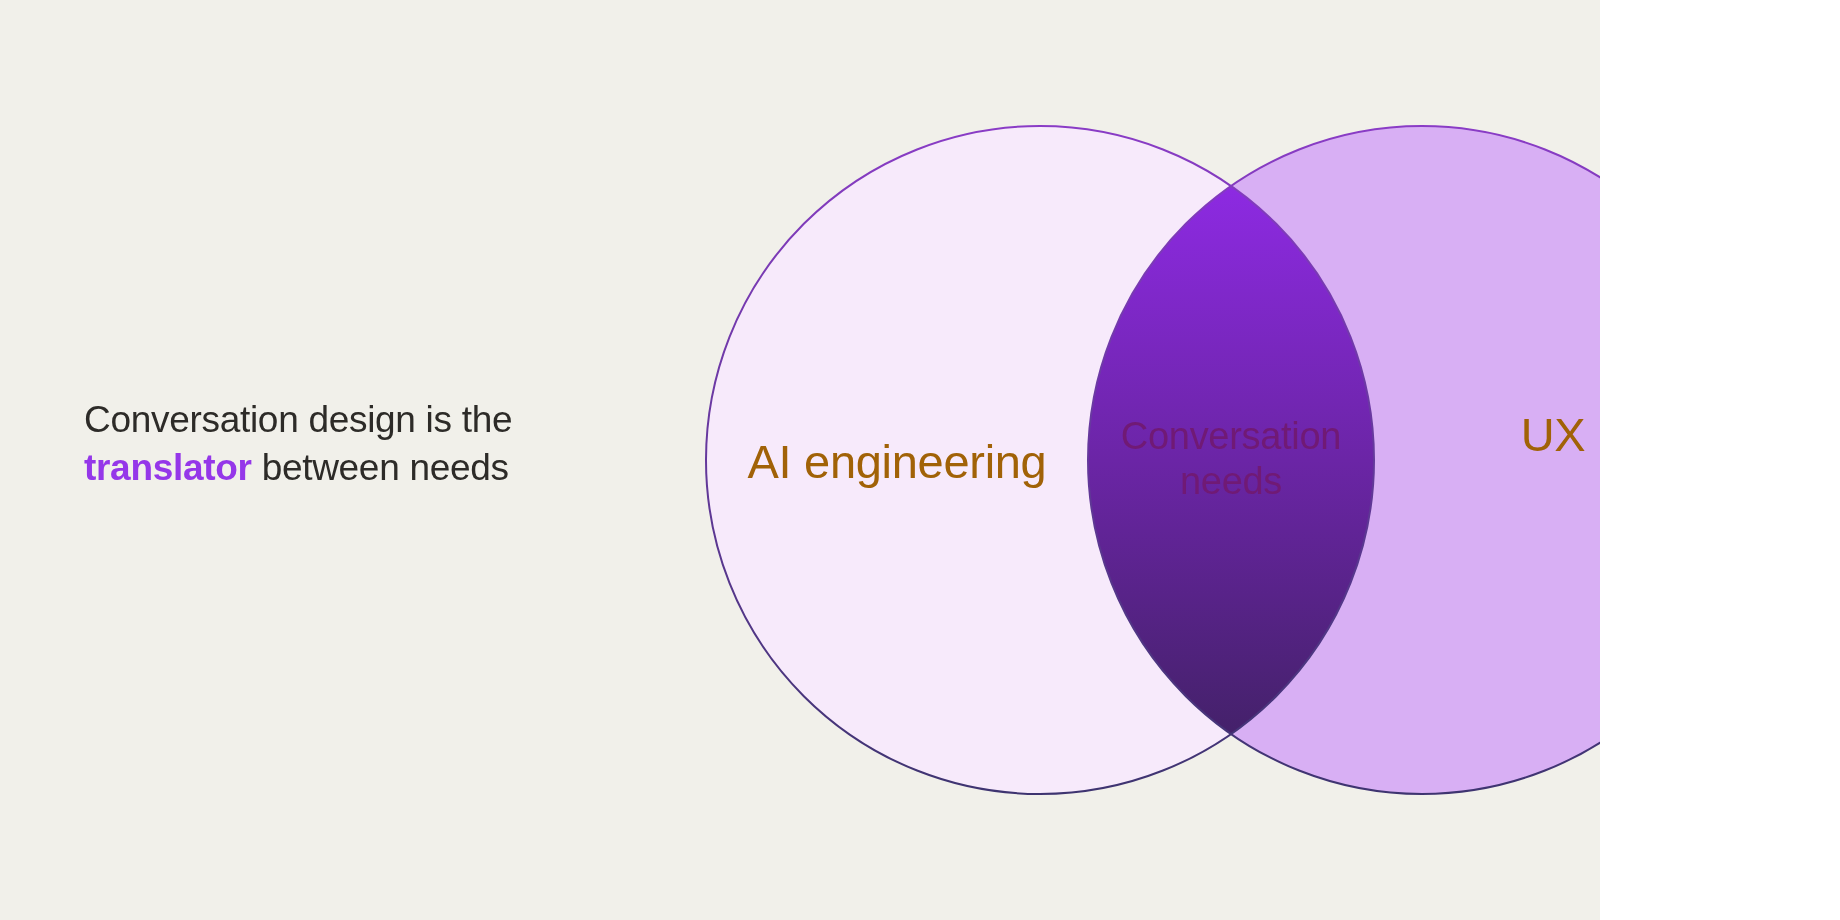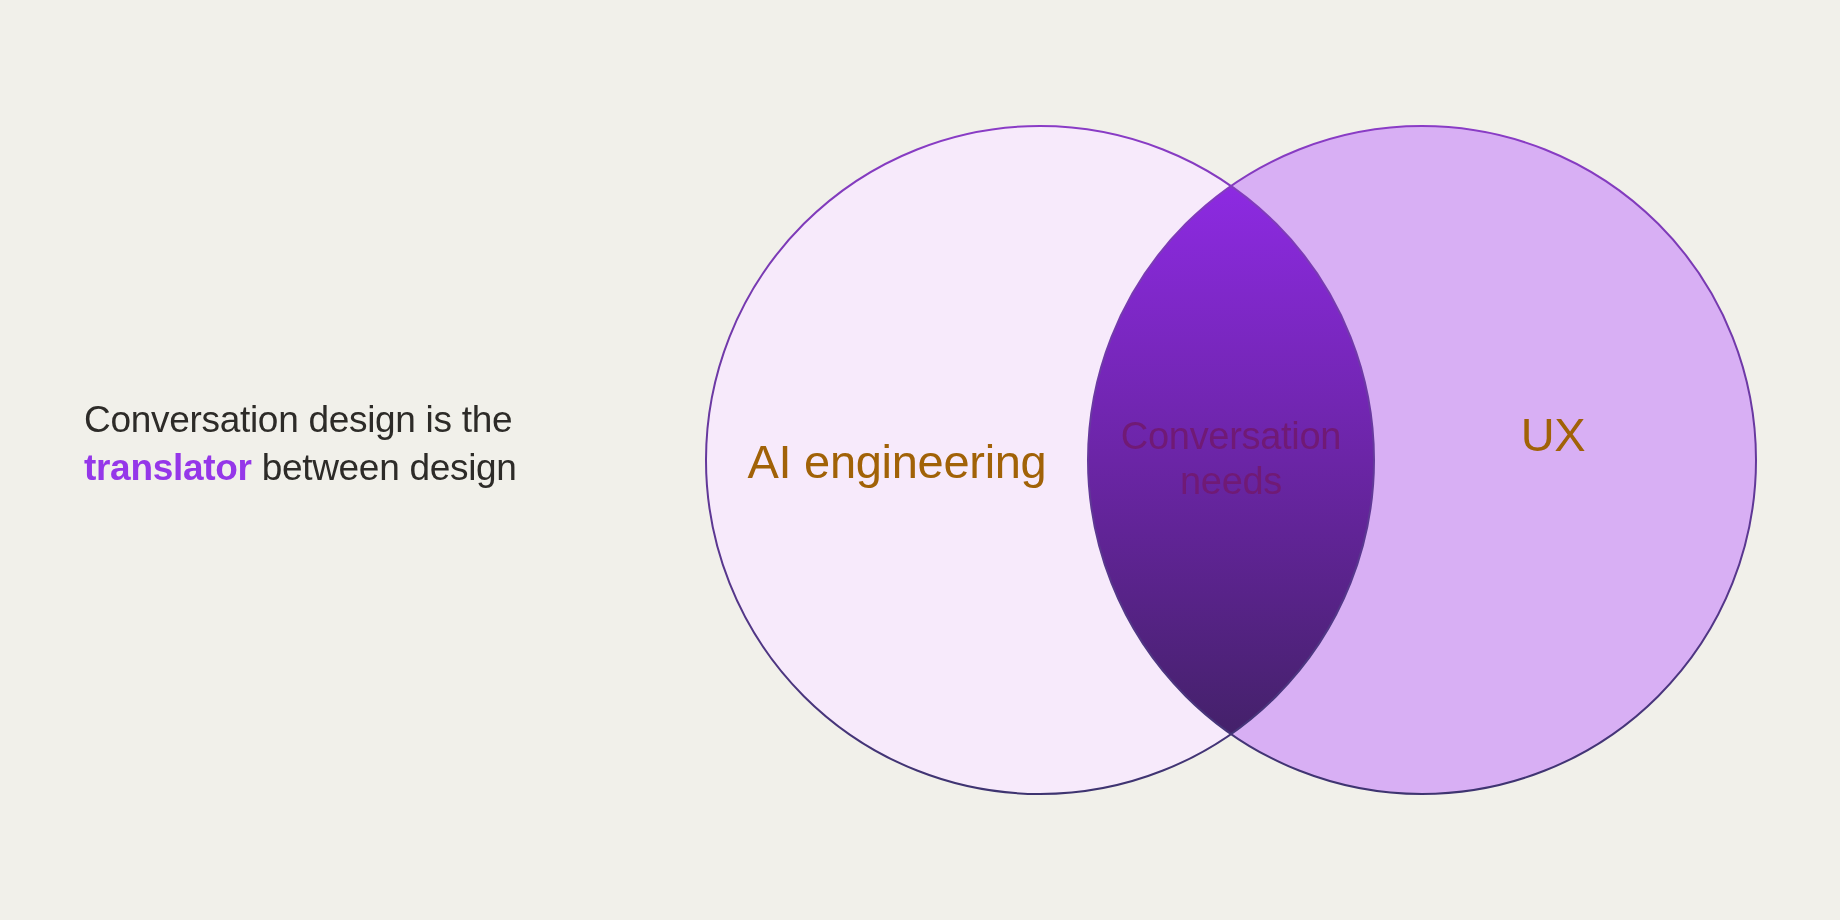--- a/index.html
+++ b/index.html
@@ -1,21 +1,21 @@
 <!DOCTYPE html>
 <html><head>
 <meta charset="utf-8">
 <style>
   html, body {
     margin: 0;
     padding: 0;
   }
   .canvas {
     position: relative;
-    width: 1840px;
+    width: 1600px;
     height: 920px;
     background: #f1f0ea;
     overflow: hidden;
     font-family: "Liberation Sans", "DejaVu Sans", sans-serif;
   }
   .venn-svg {
     position: absolute;
     left: 0;
     top: 0;
     width: 1840px;
@@ -55,21 +55,21 @@
     white-space: normal;
   }
 </style>
 </head>
 <body>
 
 <div class="canvas">
 
   <div class="tagline">
     <span>Conversation design is the</span><br>
-    <span class="hl">translator</span><span> between design</span><br>
+    <span class="hl">translator</span><span> between needs</span><br>
   </div>
 
   <svg class="venn-svg" viewBox="0 0 1840 920" aria-hidden="true">
     <defs>
       <linearGradient id="lensGrad" x1="0" y1="185" x2="0" y2="735" gradientUnits="userSpaceOnUse">
         <stop offset="0" stop-color="#8d2ae2"></stop>
         <stop offset="0.5" stop-color="#6b25a6"></stop>
         <stop offset="1" stop-color="#44216a"></stop>
       </linearGradient>
       <linearGradient id="strokeGrad" x1="0" y1="125" x2="0" y2="795" gradientUnits="userSpaceOnUse">

